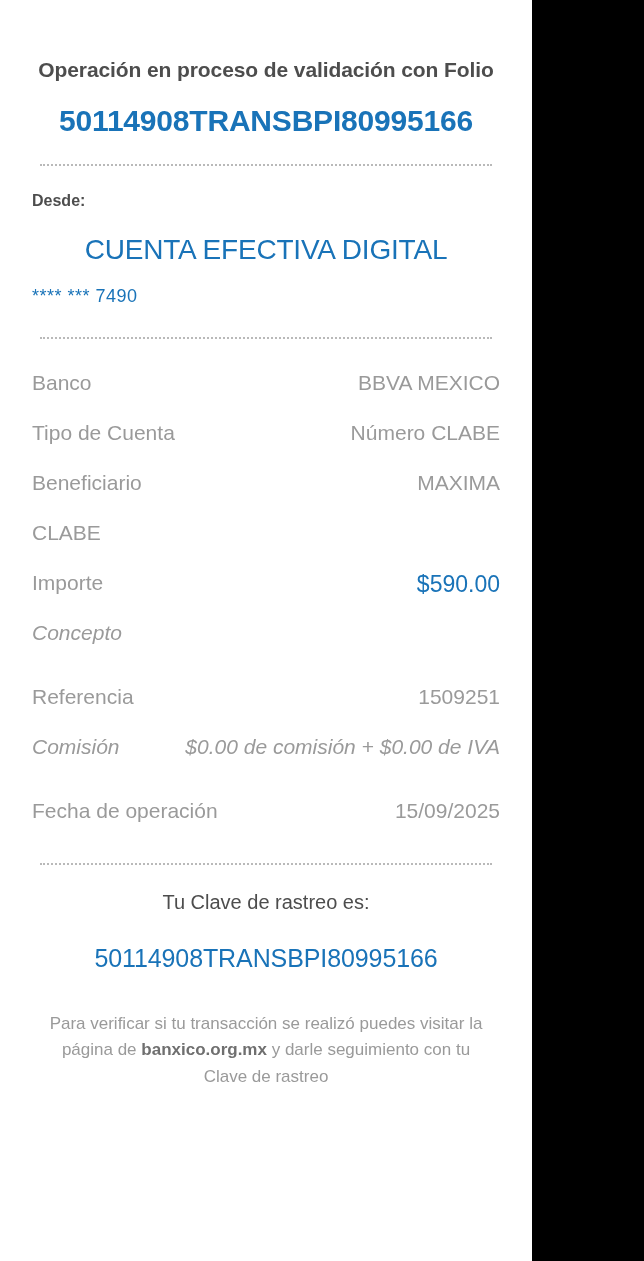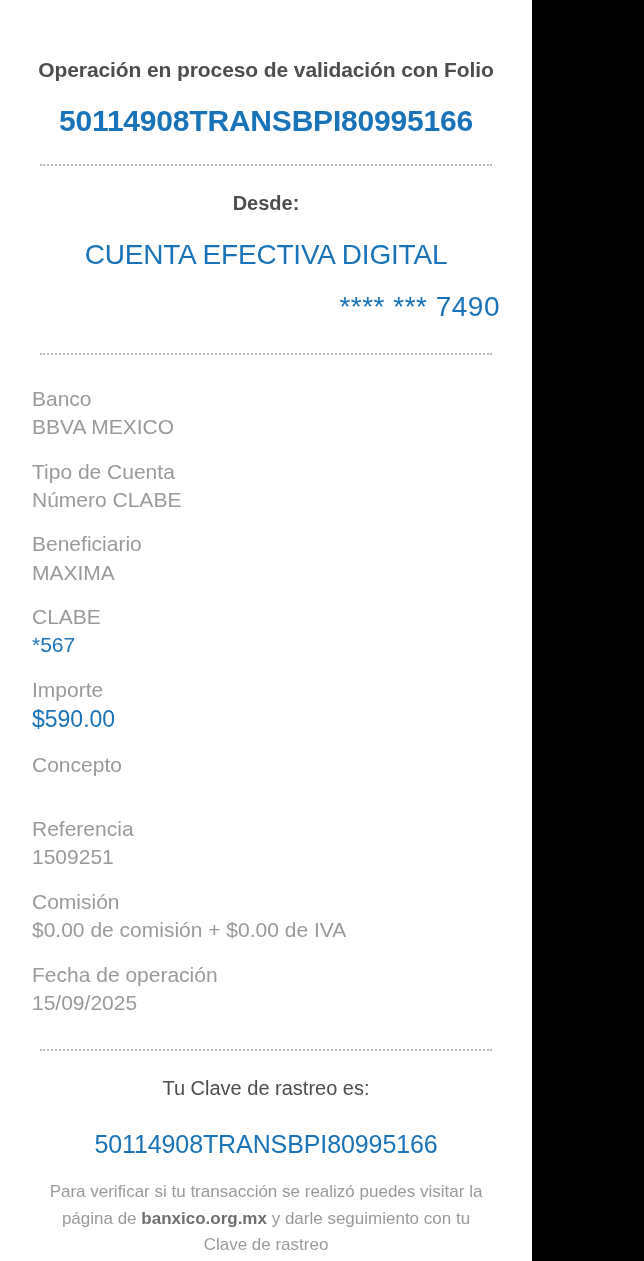--- a/index.html
+++ b/index.html
@@ -36,54 +36,53 @@
     color: #1973b8;
     margin-top: 22px;
     letter-spacing: -0.2px;
   }
   .divider {
     border-top: 2px dotted #b9b9b9;
     margin: 26px 8px 0 8px;
     height: 0;
   }
   .from-label {
-    text-align: center;
-    font-size: 20px;
+    text-align: left;
+    font-size: 16px;
     font-weight: bold;
     color: #4d4d4d;
     margin-top: 26px;
   }
   .account-name {
     text-align: center;
     font-size: 28px;
     color: #1973b8;
     margin-top: 24px;
     letter-spacing: -0.2px;
   }
   .account-mask {
-    text-align: right;
-    font-size: 28px;
+    text-align: left;
+    font-size: 18px;
     color: #1973b8;
     margin-top: 20px;
     letter-spacing: 0.5px;
   }
   .divider2 {
     border-top: 2px dotted #b9b9b9;
     margin: 30px 8px 0 8px;
     height: 0;
   }
   .rows {
     margin-top: 22px;
   }
   .row {
     display: flex;
     align-items: flex-start;
     padding: 8px 0;
     min-height: 34px;
-    flex-direction: column;
   }
   .row .k {
     font-size: 21px;
     color: #9a9a9a;
     flex: 0 0 auto;
     padding-right: 12px;
     line-height: 1.35;
   }
   .row .v {
     font-size: 21px;
@@ -92,21 +91,21 @@
     flex: 1 1 auto;
     line-height: 1.35;
   }
   .row .v.blue {
     color: #1973b8;
   }
   .row .v.amount {
     color: #1973b8;
     font-size: 23px;
   }
-  .row.tall { min-height: 48px; }
+  .row.tall { min-height: 48px; font-style: italic; }
   .divider3 {
     border-top: 2px dotted #b9b9b9;
     margin: 24px 8px 0 8px;
     height: 0;
   }
   .track-label {
     text-align: center;
     font-size: 20px;
     font-weight: normal;
     color: #4d4d4d;
@@ -117,21 +116,21 @@
     font-size: 25px;
     color: #1973b8;
     margin-top: 30px;
     letter-spacing: -0.1px;
   }
   .note {
     text-align: center;
     font-size: 17px;
     color: #9a9a9a;
     line-height: 1.55;
-    margin-top: 20px;
+    margin-top: 38px;
     padding: 0 16px;
   }
   .note b {
     color: #6f6f6f;
     font-weight: bold;
   }
 </style>
 </head>
 <body>
 
@@ -163,21 +162,20 @@
       <div class="v">Número CLABE</div>
     </div>
 
     <div class="row">
       <div class="k">Beneficiario</div>
       <div class="v">MAXIMA</div>
     </div>
 
     <div class="row">
       <div class="k">CLABE</div>
-      <div class="v blue">*567</div>
     </div>
 
     <div class="row">
       <div class="k">Importe</div>
       <div class="v amount">$590.00</div>
     </div>
 
     <div class="row tall">
       <div class="k">Concepto</div>
     </div>

